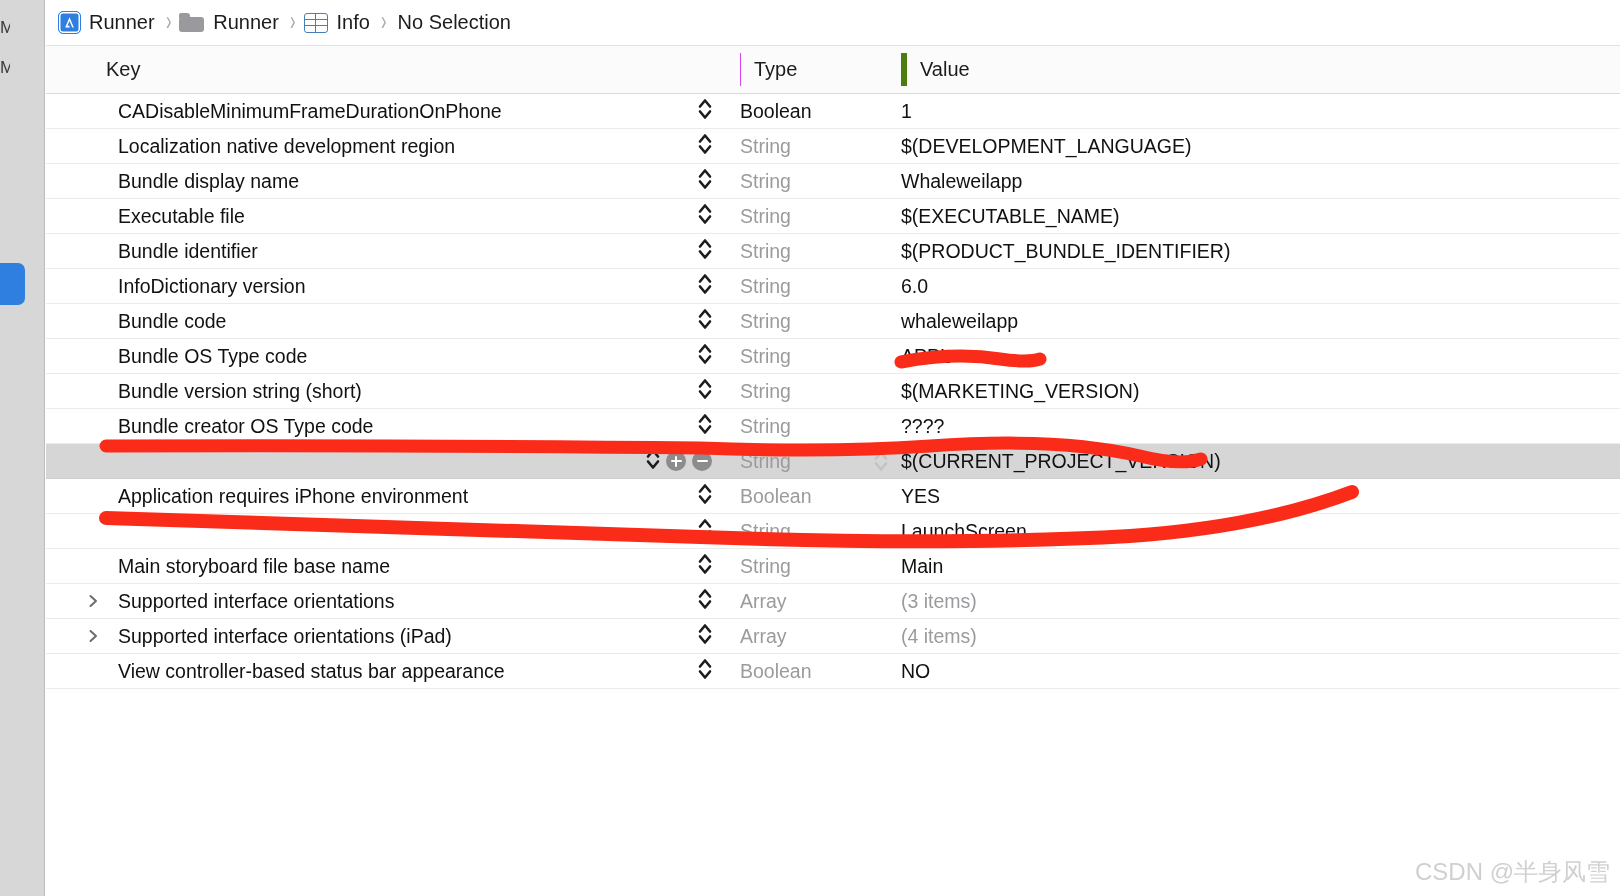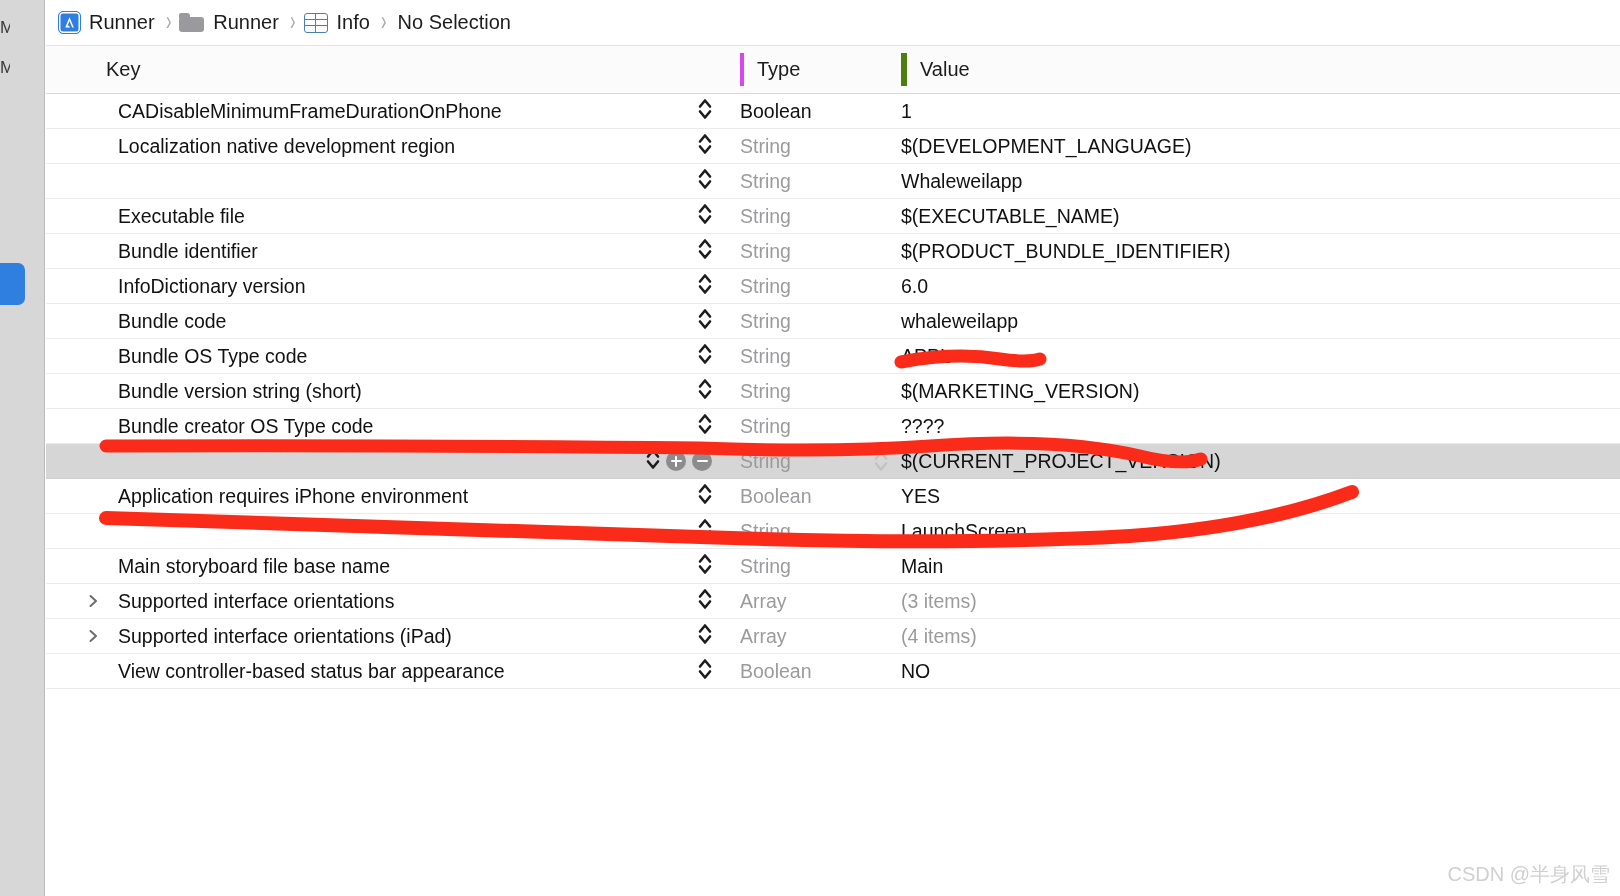--- a/index.html
+++ b/index.html
@@ -122,21 +122,21 @@
     height: 48px;
     background: #fbfbfb;
     border-bottom: 1px solid #d9d9d9;
   }
   .th {
     position: absolute; top: 0; height: 47px;
     display: flex; align-items: center;
     font-size: 20px; color: #1c1c1e;
   }
   .th-key   { left: 60px; }
-  .th-type  { left: 694px; padding-left: 13px; border-left: 4px solid #d946ef; height: 33px; top: 7px; align-items: center; }
+  .th-type  { left: 694px; padding-left: 13px; border-left: 1px solid #d946ef; height: 33px; top: 7px; align-items: center; }
   .th-value { left: 855px; padding-left: 13px; border-left: 6px solid #4d7c0f; height: 33px; top: 7px; align-items: center; }
 
   .rows { position: relative; }
 
   .row {
     position: relative;
     height: 35px;
     border-bottom: 1px solid #ebebeb;
     background: #ffffff;
   }
@@ -189,21 +189,21 @@
   
   .annot {
     position: absolute; left: 0; top: 0;
     width: 1620px; height: 896px;
     pointer-events: none;
   }
 
   
   .watermark {
     position: absolute; right: 10px; bottom: 8px;
-    font-size: 20px; color: #d0d0d0;
+    font-size: 24px; color: #d0d0d0;
     white-space: nowrap;
   }
 </style>
 </head>
 <body>
 
 <div id="root">
 
   <div class="nav-strip">
     <div class="nav-strip-item" style="top:18px;width:10px;">M</div>
@@ -272,20 +272,21 @@
             <div class="ctrls ctrls-default">
               <span><svg width="14" height="24" viewBox="0 0 14 24">
                   <path d="M2 9.5 L7 3.5 L12 9.5" fill="none" stroke="#1c1c1e" stroke-width="2.6" stroke-linecap="round" stroke-linejoin="round"></path>
                   <path d="M2 14.5 L7 20.5 L12 14.5" fill="none" stroke="#1c1c1e" stroke-width="2.6" stroke-linecap="round" stroke-linejoin="round"></path>
                 </svg></span>
             </div>
             <div class="cell c-type dim">String</div>
             <div class="cell c-value">$(DEVELOPMENT_LANGUAGE)</div>
           </div>
           <div class="row">
+            <div class="cell c-key indent-1" style="padding-left: 60px;">Bundle display name</div>
             <div class="ctrls ctrls-default">
               <span><svg width="14" height="24" viewBox="0 0 14 24">
                   <path d="M2 9.5 L7 3.5 L12 9.5" fill="none" stroke="#1c1c1e" stroke-width="2.6" stroke-linecap="round" stroke-linejoin="round"></path>
                   <path d="M2 14.5 L7 20.5 L12 14.5" fill="none" stroke="#1c1c1e" stroke-width="2.6" stroke-linecap="round" stroke-linejoin="round"></path>
                 </svg></span>
             </div>
             <div class="cell c-type dim">String</div>
             <div class="cell c-value">Whaleweilapp</div>
           </div>
           <div class="row">

